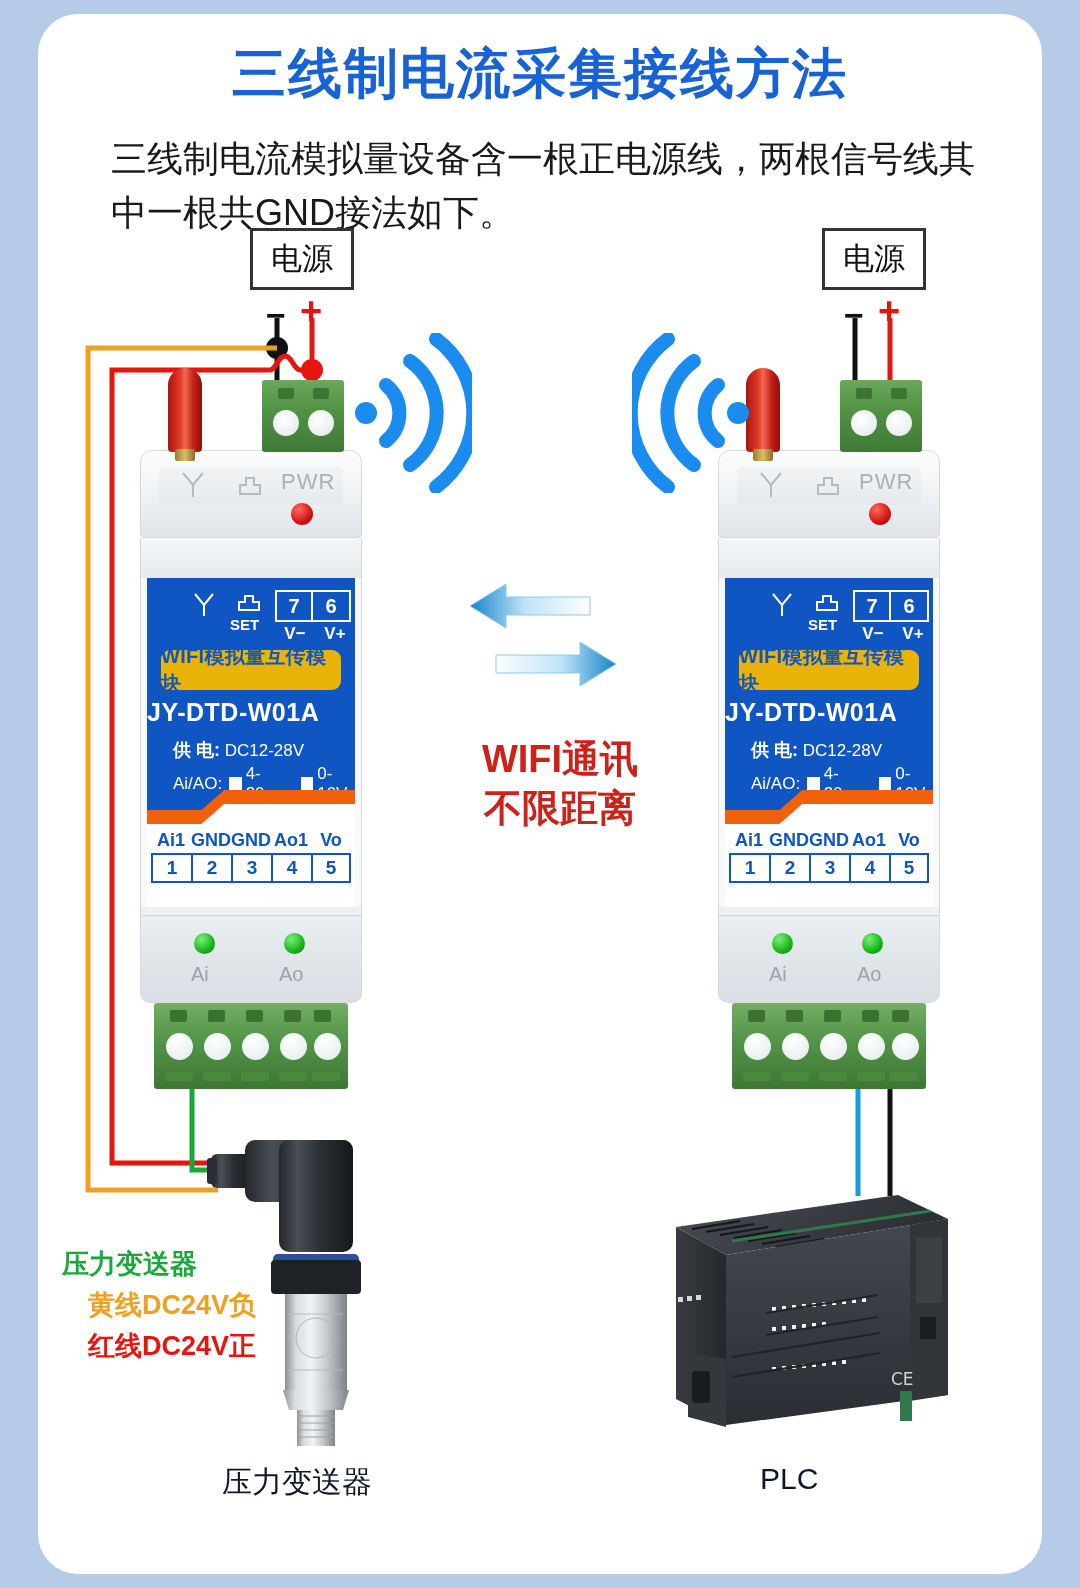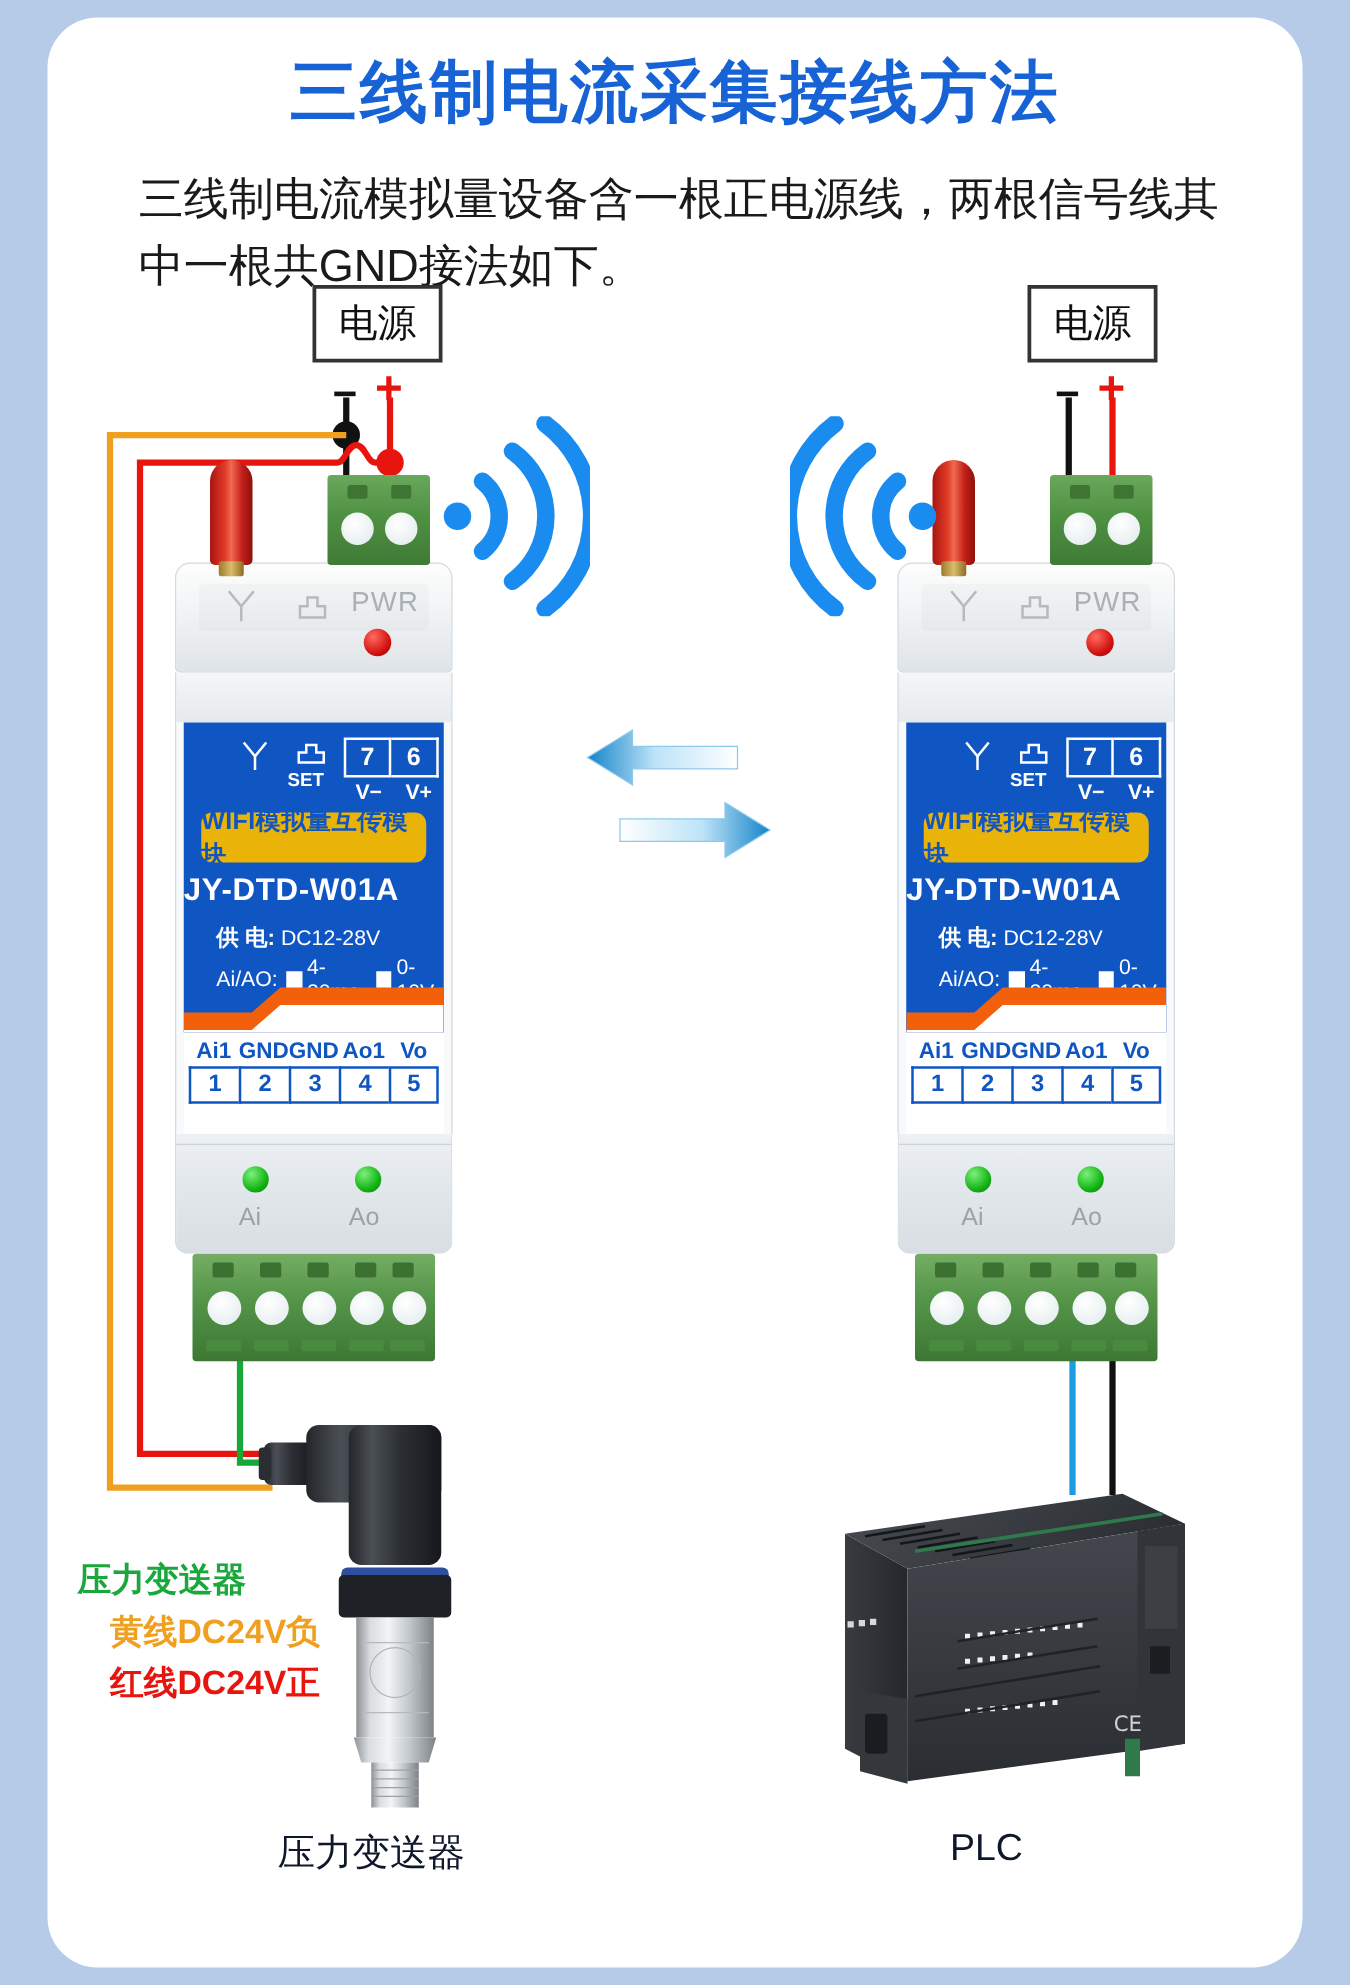--- a/index.html
+++ b/index.html
@@ -518,20 +518,22 @@
         <stop offset="0%" stop-color="#ffffff"></stop>
           <stop offset="55%" stop-color="#bde3f8"></stop>
           <stop offset="100%" stop-color="#1484c8"></stop>
       </linearGradient>
     </defs>
     <path d="M2 26 L38 4 L38 17 L122 17 L122 35 L38 35 L38 48 Z" fill="url(#gL)" stroke="#8ec9ea" stroke-width="1"></path>
     <path d="M148 84 L112 62 L112 75 L28 75 L28 93 L112 93 L112 106 Z" fill="url(#gR)" stroke="#8ec9ea" stroke-width="1"></path>
   </svg>
 </div>
 <div class="ctrtext">
+  <div>WIFI通讯</div>
+  <div>不限距离</div>
 </div>
 
 <div class="ptx">
   <svg width="180" height="340" viewBox="0 0 180 340">
     <defs>
       <linearGradient id="steel" x1="0" y1="0" x2="1" y2="0">
         <stop offset="0%" stop-color="#8d9195"></stop>
           <stop offset="18%" stop-color="#d9dde0"></stop>
         <stop offset="42%" stop-color="#f2f4f5"></stop>
           <stop offset="68%" stop-color="#c3c8cc"></stop>

